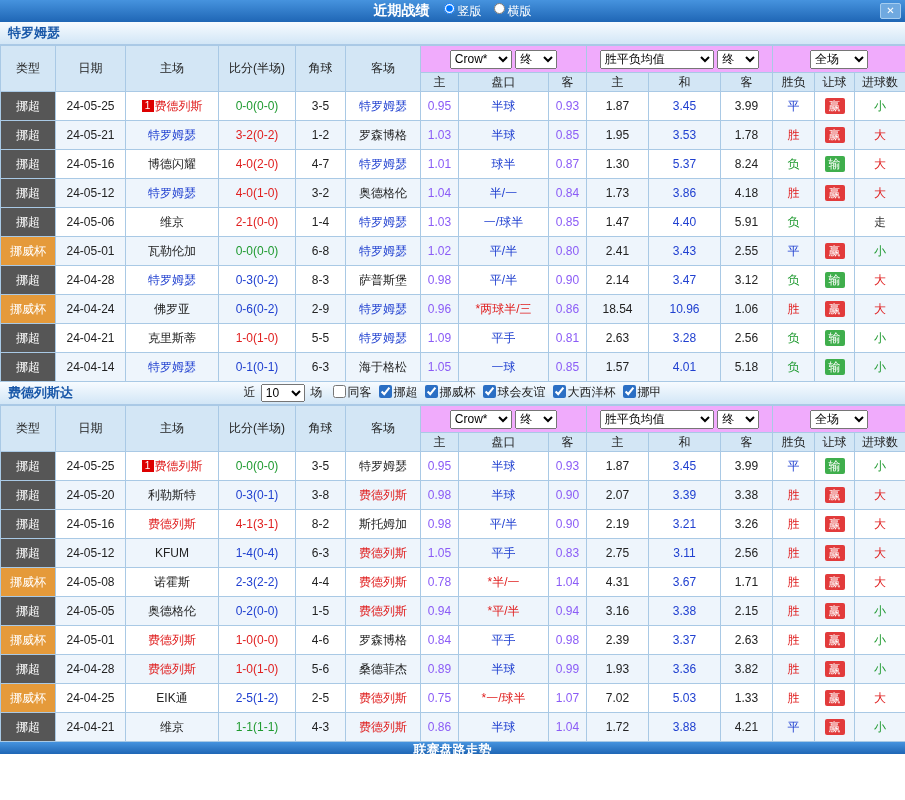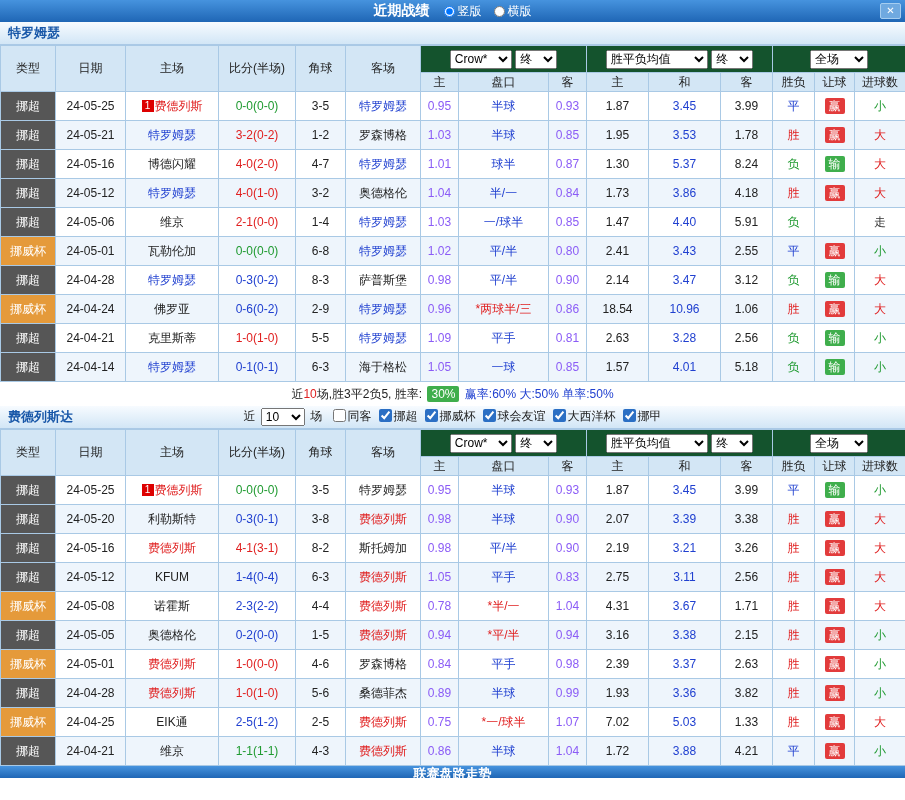--- a/index.html
+++ b/index.html
@@ -5,21 +5,21 @@
   *{box-sizing:border-box}
   html,body{margin:0;padding:0}
   body{width:905px;height:800px;overflow:hidden;background:#fff;color:#222;
        font-family:"Liberation Sans","DejaVu Sans",sans-serif;font-size:12px}
 
   
   .titlebar{height:22px;background:linear-gradient(#4693de,#1f66b5);display:flex;align-items:center;
             justify-content:center;position:relative;color:#fff}
   .titlebar .title{font-weight:bold;font-size:14px}
   .layout-toggle{display:inline-flex;align-items:center;margin-left:14px;gap:12px;font-size:12px}
-  .layout-toggle label{display:inline-flex;align-items:center;gap:3px;cursor:pointer}
+  .layout-toggle label{display:inline-flex;gap:3px;cursor:pointer}
   .layout-toggle input{margin:0;width:11px;height:11px}
   .close{position:absolute;right:4px;top:3px;width:21px;height:16px;background:#6fa9e0;
          border:1px solid #a5cdf0;color:#fff;font-size:10px;line-height:12px;text-align:center;
          border-radius:2px;padding:0;cursor:pointer}
 
   
   .band{height:23px;background:linear-gradient(#f7fbff,#d2e6f6);border-bottom:1px solid #aac9e6;
         position:relative;display:flex;align-items:center}
   .band .team{font-weight:bold;color:#1857a8;font-size:13px;margin-left:8px;position:relative;z-index:1}
   .filters{position:absolute;left:0;right:0;text-align:center;font-size:12px;color:#222;white-space:nowrap}
@@ -27,23 +27,23 @@
   .flt{margin-left:7px;cursor:pointer}
   .flt input{vertical-align:-2px;margin:0 2px 0 0;accent-color:#2b6fc4}
 
   
   table{border-collapse:collapse;table-layout:fixed;width:905px}
   th,td{border:1px solid #a9c9e5;text-align:center;padding:0;overflow:hidden;white-space:nowrap;
         font-weight:normal;font-size:12px}
   thead th{background:#d3e6f5;color:#222}
   thead tr.h1{height:27px}
   thead tr.h2{height:19px}
-  th.selcell{background:#14532d}
+  th.selcell{background:#f0abfc}
   .selcell select{font-size:12px;height:19px;vertical-align:middle}
-  .sel-odds{width:62px}.sel-stage{width:42px}.sel-avg{width:102px}.sel-scope{width:58px}.sel-count{width:44px}
+  .sel-odds{width:62px}.sel-stage{width:42px}.sel-avg{width:114px}.sel-scope{width:58px}.sel-count{width:44px}
   tbody tr{height:29px}
   tbody tr:nth-child(even){background:#eef5fc}
 
   
   .c-red{color:#e02020}
   .c-blue{color:#2040d0}
   .c-green{color:#1f9a30}
   .c-dark{color:#333}
   .c-odds{color:#8b5cf6}
   .lg-dark{background:#565656;color:#fff}
@@ -297,21 +297,20 @@
           <td class="c-odds">0.85</td>
           <td>1.57</td>
           <td class="c-blue">4.01</td>
           <td>5.18</td>
           <td class="c-green">负</td>
           <td><span class="badge-g">输</span></td>
           <td class="c-green">小</td>
         </tr>
       </tbody>
   </table>
-  <div class="summary"><span>近</span><span class="c-red">10</span><span>场,胜3平2负5, 胜率: </span><span class="badge-g pad">30%</span><span> </span><span class="c-blue">赢率:60%</span><span> </span><span class="c-blue">大:50%</span><span> </span><span class="c-blue">单率:50%</span></div>
 </div>
 
 <div class="section">
   <div class="band">
     <span class="team">费德列斯达</span>
     <div class="filters">
       <span>近</span>
       <select class="sel-count"><option>10</option></select>
       <span>场</span>
       <span class="filter-group"><label class="flt"><input type="checkbox" style=""><span>同客</span></label><label class="flt"><input type="checkbox" checked="" style=""><span>挪超</span></label><label class="flt"><input type="checkbox" checked="" style=""><span>挪威杯</span></label><label class="flt"><input type="checkbox" checked="" style=""><span>球会友谊</span></label><label class="flt"><input type="checkbox" checked="" style=""><span>大西洋杯</span></label><label class="flt"><input type="checkbox" checked="" style=""><span>挪甲</span></label></span>

